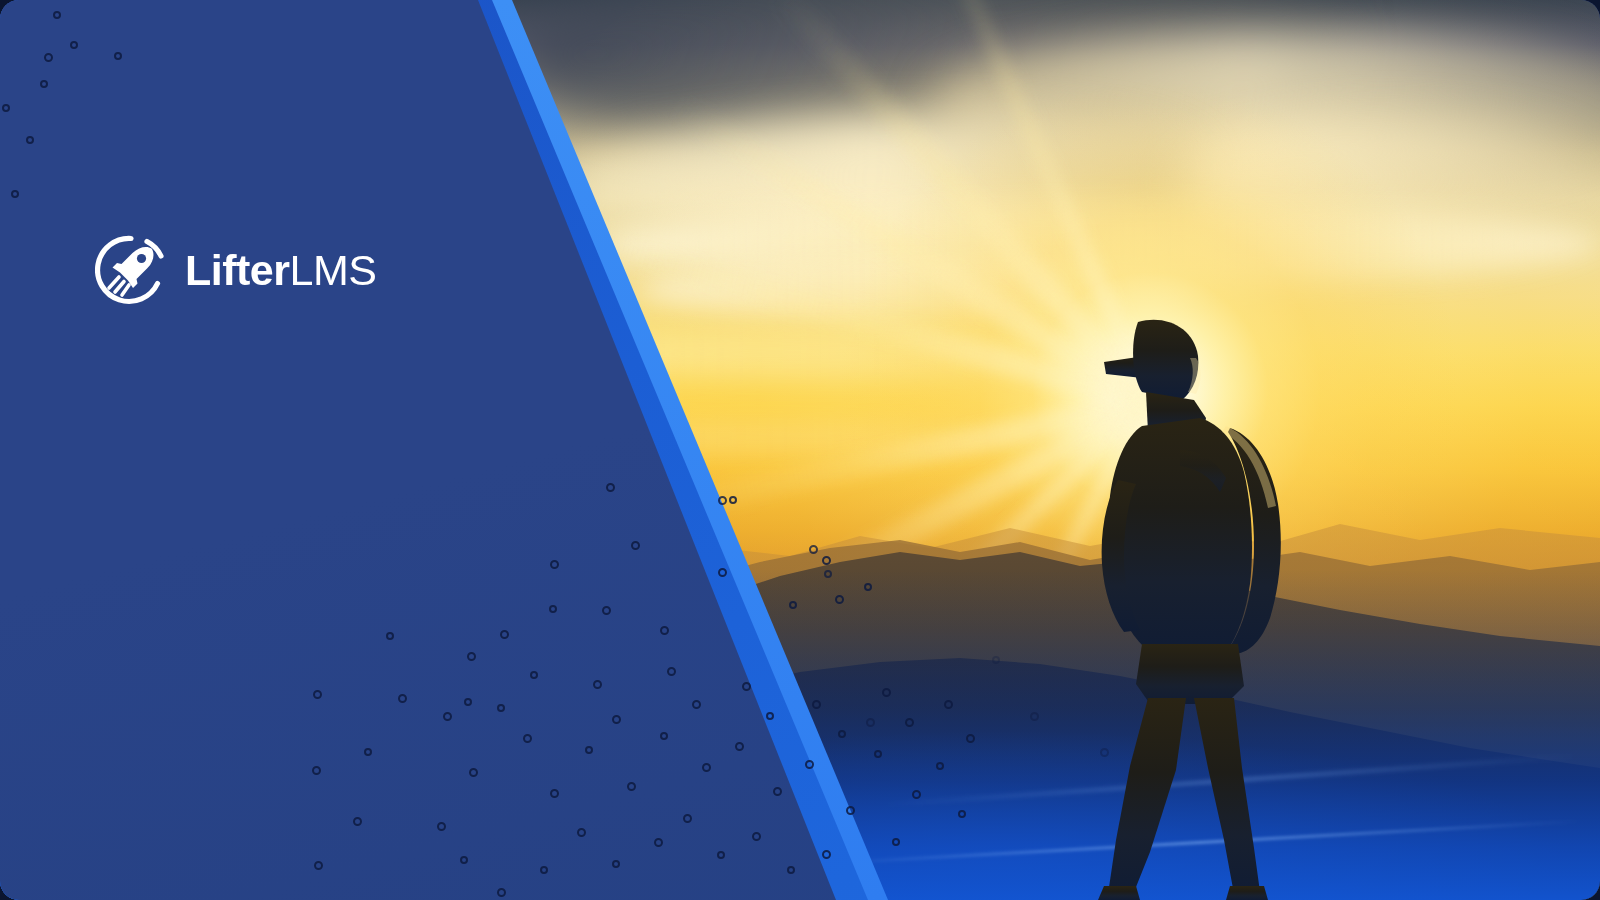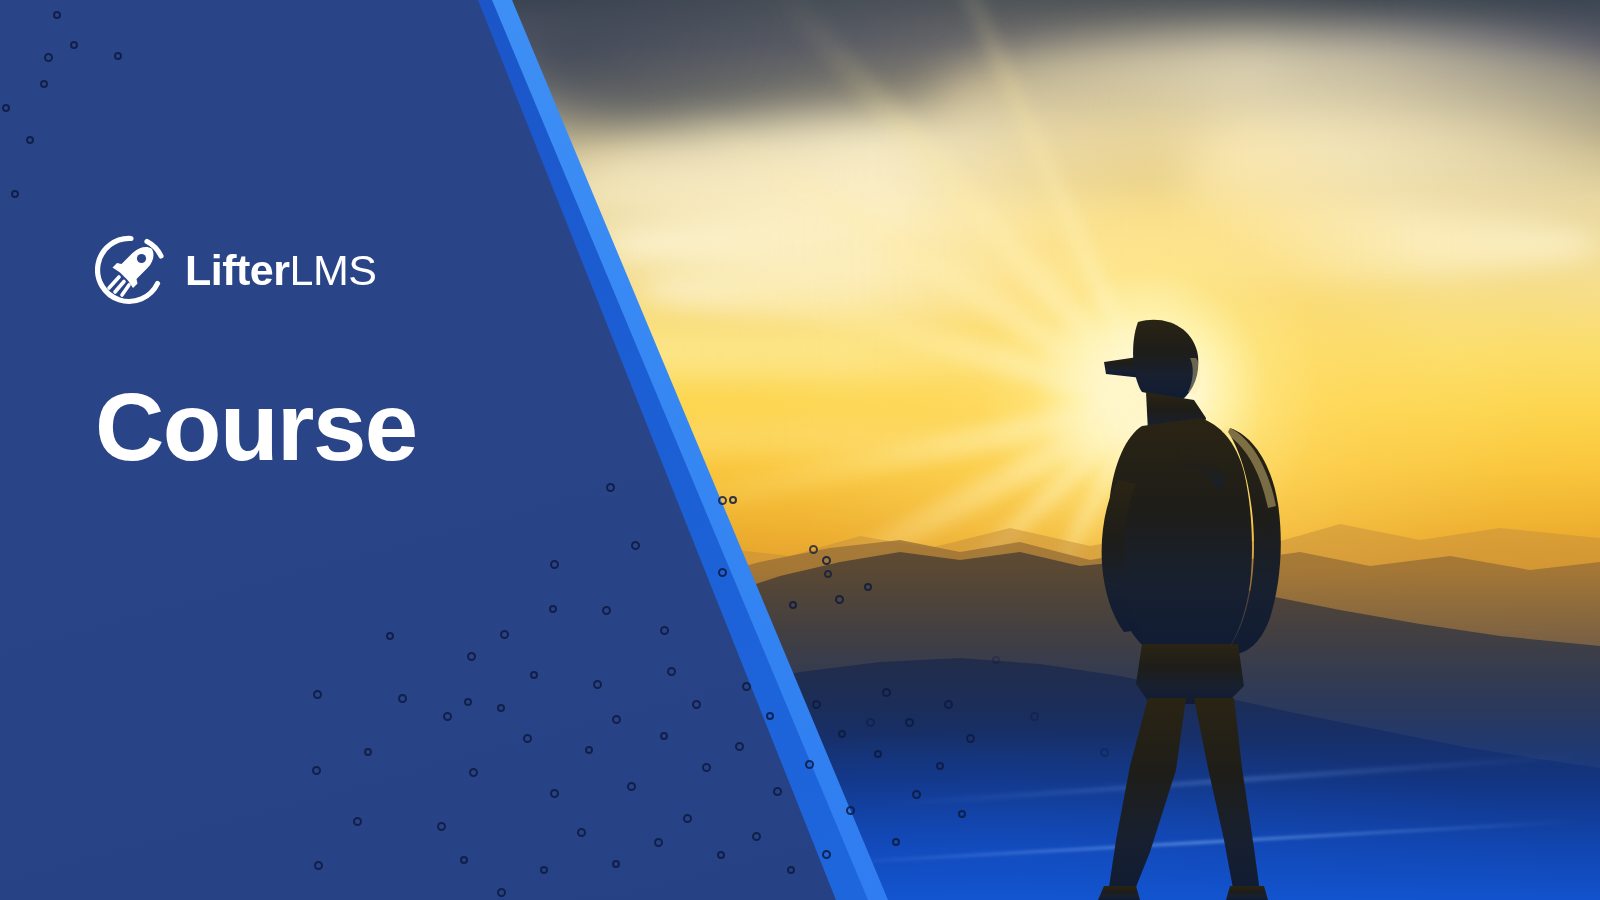--- a/index.html
+++ b/index.html
@@ -4,20 +4,21 @@
 <style>
   * { margin:0; padding:0; box-sizing:border-box; }
   html,body { width:1600px; height:900px; overflow:hidden; background:#0b1530; }
   body { font-family:"Liberation Sans", sans-serif; }
 
   #banner {
     position:relative;
     width:1600px; height:900px;
     overflow:hidden;
     background:#2a4488;
+    border-radius:19px;
   }
 
   
   .photo {
     position:absolute; inset:0;
     overflow:hidden;
   }
   
   .sky {
     position:absolute; left:0; top:0; width:1600px; height:900px;
@@ -397,18 +398,17 @@
         <path d="M24,43 L14,54" stroke="#ffffff" stroke-width="3.6" stroke-linecap="round"></path>
         <path d="M29,47.5 L20,58" stroke="#ffffff" stroke-width="3.6" stroke-linecap="round"></path>
         <path d="M34,51 L27,61" stroke="#ffffff" stroke-width="3.6" stroke-linecap="round"></path>
       </svg>
       <div class="logo-text">
         <span class="b">Lifter</span><span class="l">LMS</span>
       </div>
     </div>
 
     <div class="headline">
-      <span class="ln">Course</span>
     </div>
 
   </div>
 
 </div>
 
 </body></html>

